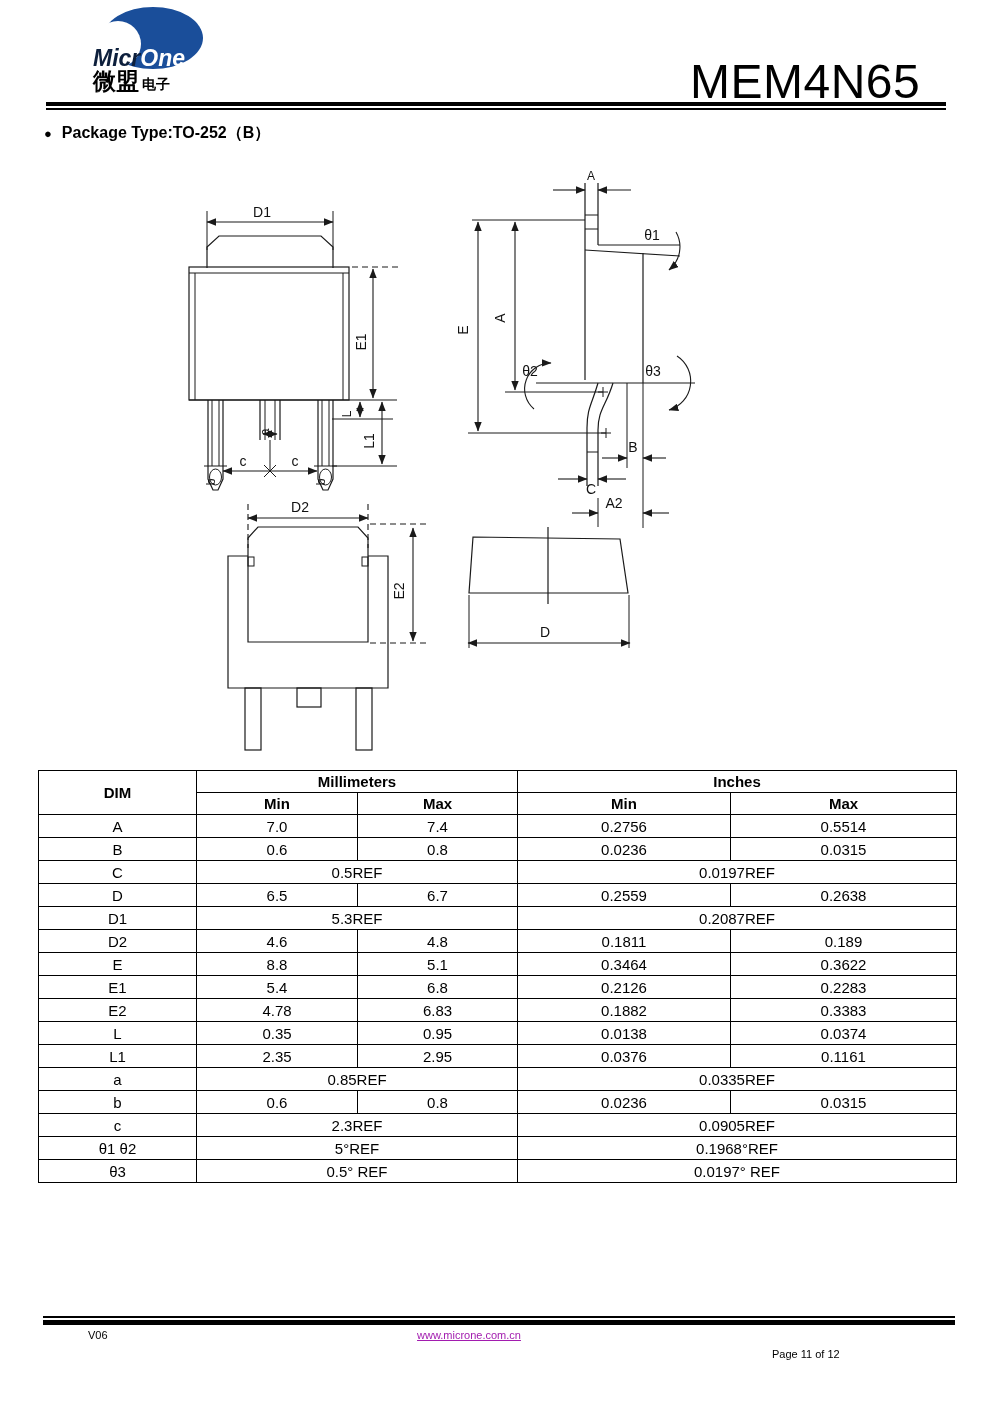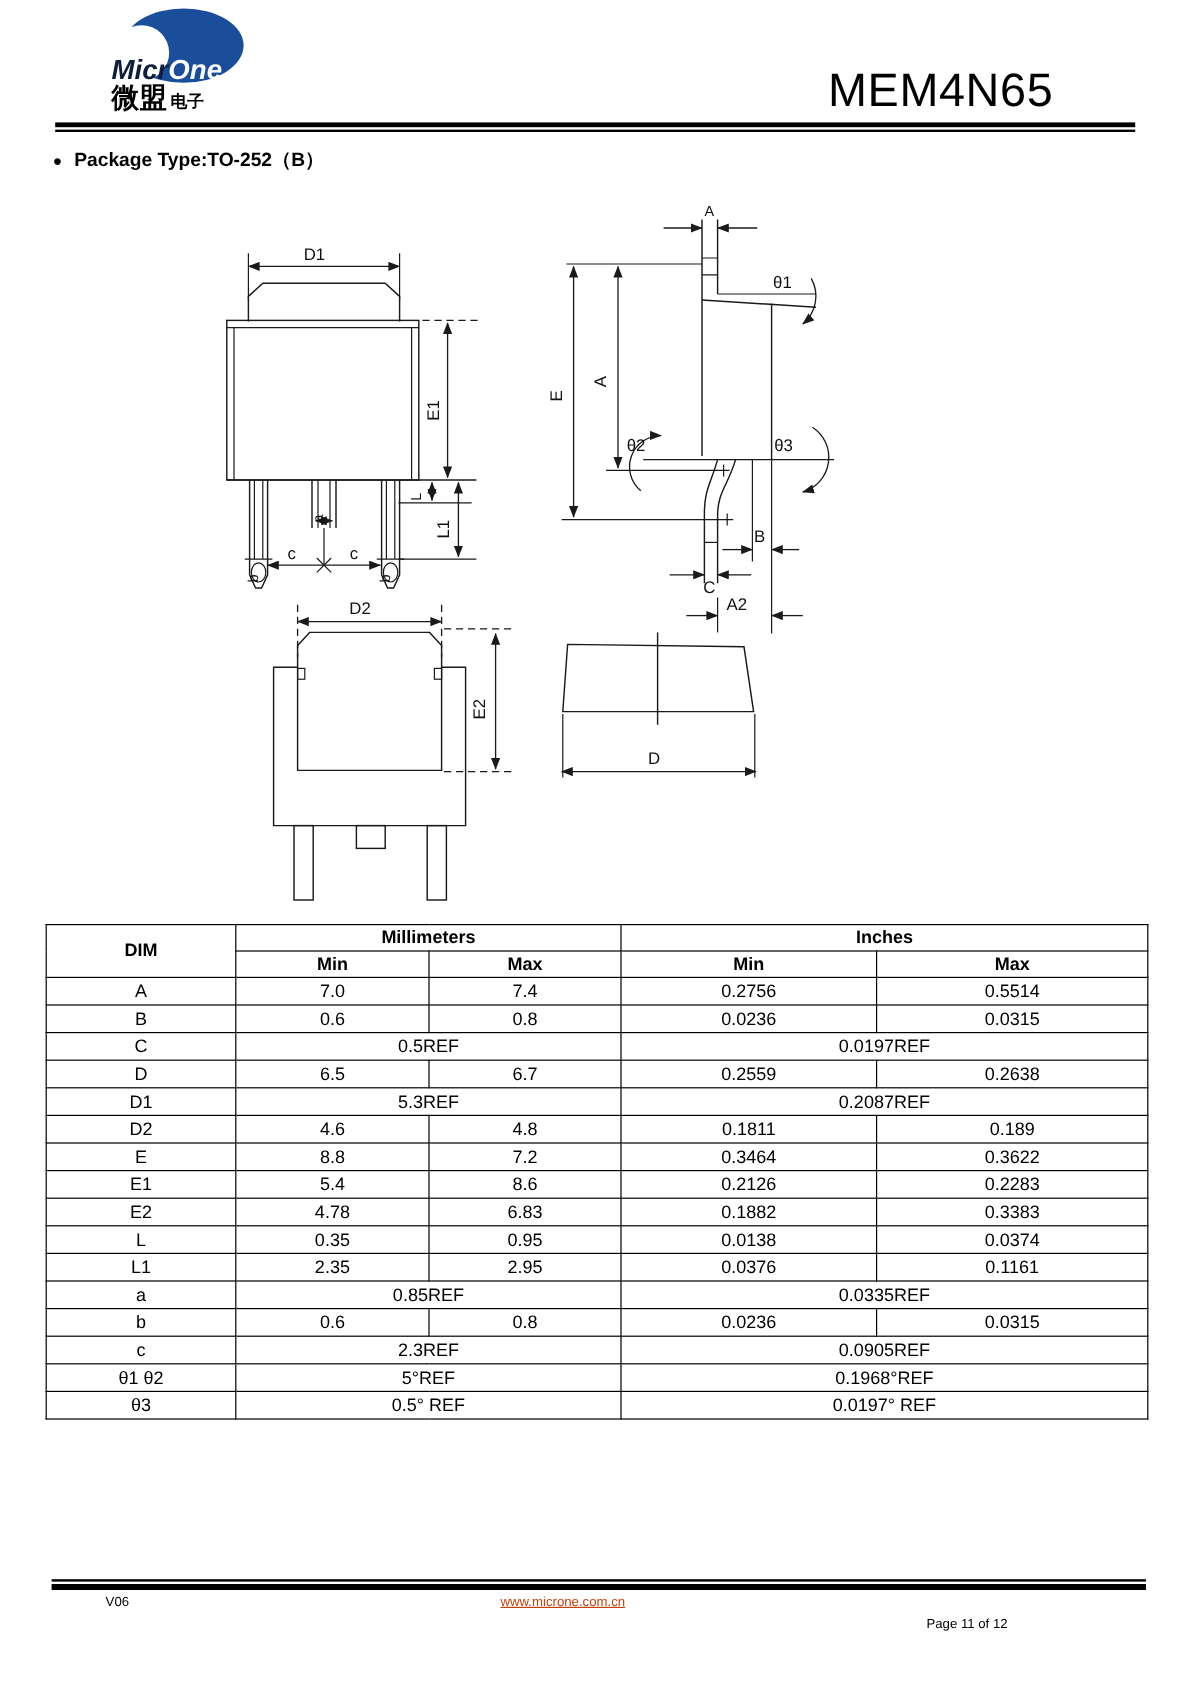--- a/index.html
+++ b/index.html
@@ -2,21 +2,21 @@
 <html><head>
 <meta charset="utf-8">
 <style>
   html,body{margin:0;padding:0;}
   body{
     width:991px;height:1403px;position:relative;background:#fff;
     font-family:"Liberation Sans",sans-serif;color:#000;overflow:hidden;
   }
   .abs{position:absolute;}
   
-  #doc-title{left:690px;top:54px;font-size:39px;letter-spacing:.5px;}
+  #doc-title{left:690px;top:54px;font-size:48px;letter-spacing:.5px;}
   .rule{background:#000;}
   #hrule1{left:46px;top:102px;width:900px;height:4px;}
   #hrule2{left:46px;top:108px;width:900px;height:2px;}
   
   #heading{left:44px;top:123px;font-size:16px;font-weight:bold;display:flex;align-items:center;}
   #heading .bullet{font-size:13px;margin-right:10px;}
   
   svg text{font-family:"Liberation Sans",sans-serif;}
   .ln{stroke:#1a1a1a;stroke-width:1.2;fill:none;}
   .thin{stroke:#1a1a1a;stroke-width:1;fill:none;}
@@ -28,21 +28,21 @@
   
   #dim-table{position:absolute;left:38px;top:770px;width:918px;border-collapse:collapse;table-layout:fixed;}
   #dim-table th,#dim-table td{border:1.4px solid #000;text-align:center;vertical-align:middle;padding:0;font-size:15px;overflow:hidden;white-space:nowrap;}
   #dim-table th{font-weight:bold;height:21px;}
   #dim-table td{font-weight:normal;height:22px;}
   
   #frule1{left:43px;top:1316px;width:912px;height:1.5px;}
   #frule2{left:43px;top:1320px;width:912px;height:4.5px;}
   .ftext{font-size:11px;top:1329px;}
   #footer-version{left:88px;}
-  #footer-link{left:469px;transform:translateX(-50%);color:#c2410c;text-decoration:underline;cursor:pointer;}
+  #footer-link{left:469px;transform:translateX(-50%);color:#a21caf;text-decoration:underline;cursor:pointer;}
   #footer-page{left:772px;margin-top:19px;}
 </style>
 </head>
 <body>
 
 <svg class="abs" id="logo" style="left:86px;top:4px;" width="140" height="100" viewBox="0 0 140 100">
   <ellipse cx="67" cy="34" rx="50" ry="31" fill="#1a4e9a"></ellipse>
   <circle cx="32" cy="40" r="23" fill="#ffffff"></circle>
   <text x="7" y="62" font-size="23" font-style="italic" font-weight="bold">
     <tspan fill="#0d1f3c">Micr</tspan><tspan fill="#ffffff">One</tspan>
@@ -237,28 +237,28 @@
       <tr>
         <td>D2</td>
         <td>4.6</td>
         <td>4.8</td>
         <td>0.1811</td>
         <td>0.189</td>
       </tr>
       <tr>
         <td>E</td>
         <td>8.8</td>
-        <td>7.2</td>
+        <td>5.1</td>
         <td>0.3464</td>
         <td>0.3622</td>
       </tr>
       <tr>
         <td>E1</td>
         <td>5.4</td>
-        <td>8.6</td>
+        <td>6.8</td>
         <td>0.2126</td>
         <td>0.2283</td>
       </tr>
       <tr>
         <td>E2</td>
         <td>4.78</td>
         <td>6.83</td>
         <td>0.1882</td>
         <td>0.3383</td>
       </tr>

